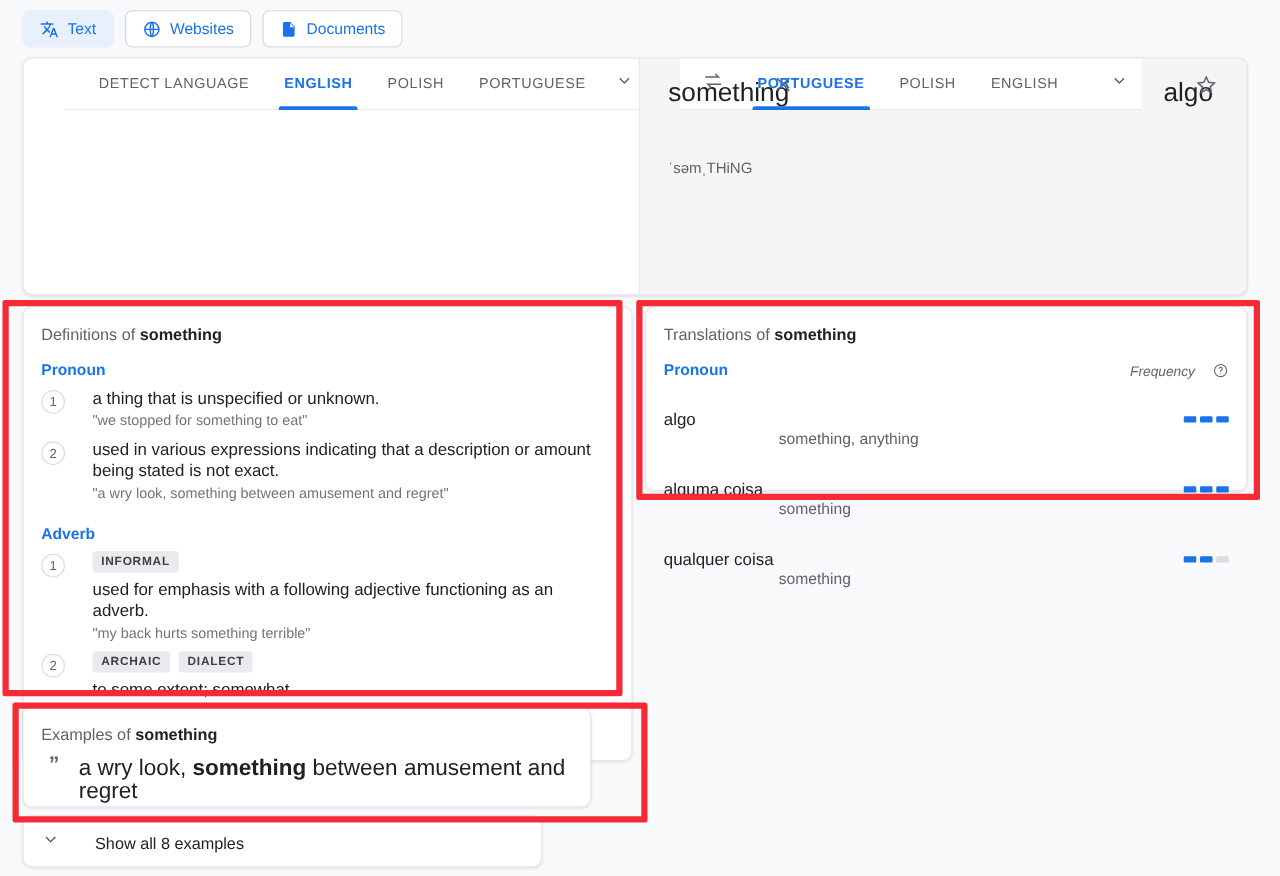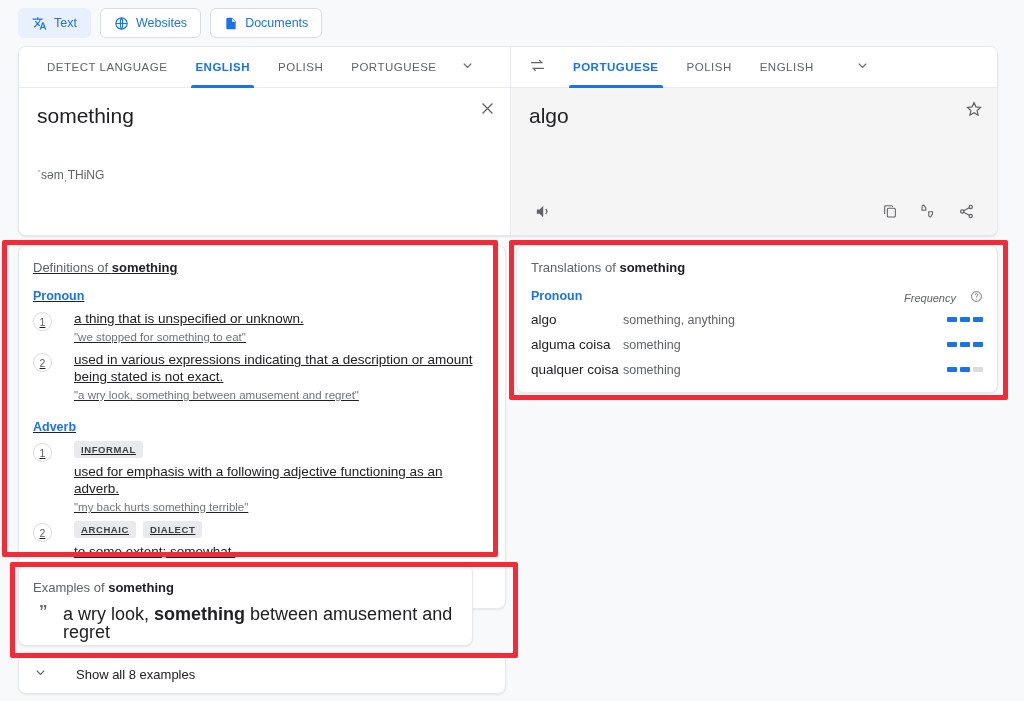--- a/index.html
+++ b/index.html
@@ -40,21 +40,21 @@
     height:41px; line-height:41px; cursor:pointer; position:relative;
     white-space:nowrap;
   }
   .langbtn.sel { color:#1a73e8; font-weight:600; }
   .langbtn.sel:after {
     content:""; position:absolute; left:10px; right:10px; bottom:0; height:2.5px;
     background:#1a73e8; border-radius:2px 2px 0 0;
   }
   .chev { width:34px; display:flex; align-items:center; justify-content:center; cursor:pointer; }
 
-  .side { display:flex; flex-direction:column; }
+  .side { display:flex; flex-direction:row;padding-left:32px; }
   .side.src { width:492px; background:#fff; }
   .side.dst { width:488px; background:#f5f5f5; border-left:1px solid #e8eaed; }
   .side.dst .langbar { background:#fff; }
 
   .body { flex:1; position:relative; padding:14px 18px 0 18px; }
   .bigtext { font-size:21px; line-height:28px; color:#202124; }
   .bigtext.dst { color:#202124; }
   .phon { position:absolute; left:18px; top:80px; font-size:12px; color:#5f6368; }
 
   .closebtn { position:absolute; right:14px; top:12px; cursor:pointer; }
@@ -69,24 +69,24 @@
     margin-right:10px;
   }
   .caret { width:0;height:0;border-left:4px solid transparent;border-right:4px solid transparent;
            border-top:5px solid #80868b; cursor:pointer; margin-right:2px;}
 
   
   .card {
     position:absolute; background:#fff; border:1px solid #e6e8eb; border-radius:8px;
     box-shadow:0 1px 2px rgba(60,64,67,.10);
   }
-  #defs-card { left:18px; top:245px; width:488px; height:364px;text-decoration:underline; }
+  #defs-card { left:18px; top:245px; width:488px; height:364px; }
   #trans-card{ left:516px; top:245px; width:482px; height:148px; }
   #ex-card   { left:18px; top:565px; width:455px; height:81px; }
-  #showall-card { left:18px; top:652px; width:488px; height:42px; }
+  #showall-card { left:18px; top:652px; width:416px; height:42px; }
 
   .card-title { font-size:13px; color:#5f6368; padding:14px 0 0 14px; }
   .card-title b { color:#202124; font-weight:700; }
 
   .pos { color:#1a73e8; font-size:12.5px; font-weight:600; padding:14px 0 4px 14px; }
 
   .sense { display:flex; padding:3px 14px 3px 14px; }
   .num {
     width:19px; height:19px; min-width:19px; border-radius:50%; border:1px solid #dadce0;
     color:#5f6368; font-size:10.5px; display:flex; align-items:center; justify-content:center;
@@ -101,21 +101,21 @@
     font-weight:700; letter-spacing:.6px; padding:3px 7px; border-radius:3px;
   }
 
   
   .freqhdr {
     position:absolute; right:14px; top:44px; display:flex; align-items:center; gap:14px;
     font-size:11px; color:#5f6368; font-style:italic;
   }
   .trow { display:flex; align-items:center; padding:5px 14px; position:relative; }
   .tword { width:92px; font-size:13.5px; color:#202124; }
-  .tback { flex:1; font-size:12.5px; color:#5f6368; }
+  .tback { flex:1; font-size:12.5px; color:#5f6368;margin-top:32px; }
   .bars { display:flex; gap:3px; }
   .bar { width:10px; height:5px; border-radius:1px; background:#1a73e8; }
   .bar.off { background:#dadce0; }
 
   
   .exrow { display:flex; align-items:flex-start; padding:10px 14px 0 14px; }
   .quote { width:30px; min-width:30px; color:#5f6368; font-size:17px; font-weight:700;
            line-height:14px; padding-left:6px; }
   .extext { font-size:18px; color:#202124; line-height:18px; }
   .extext b { font-weight:700; }

